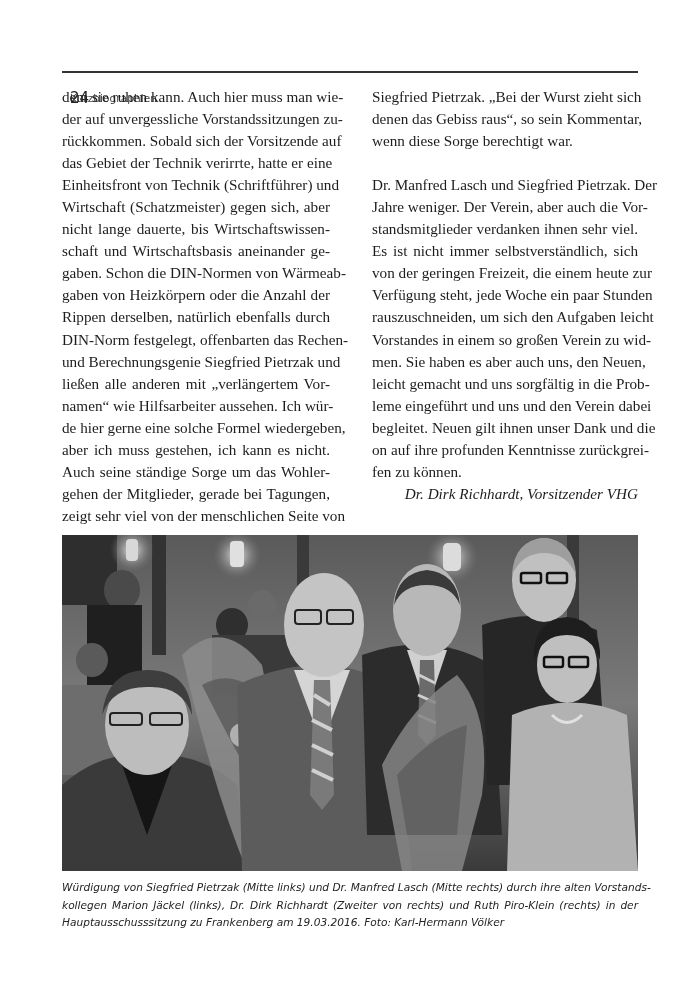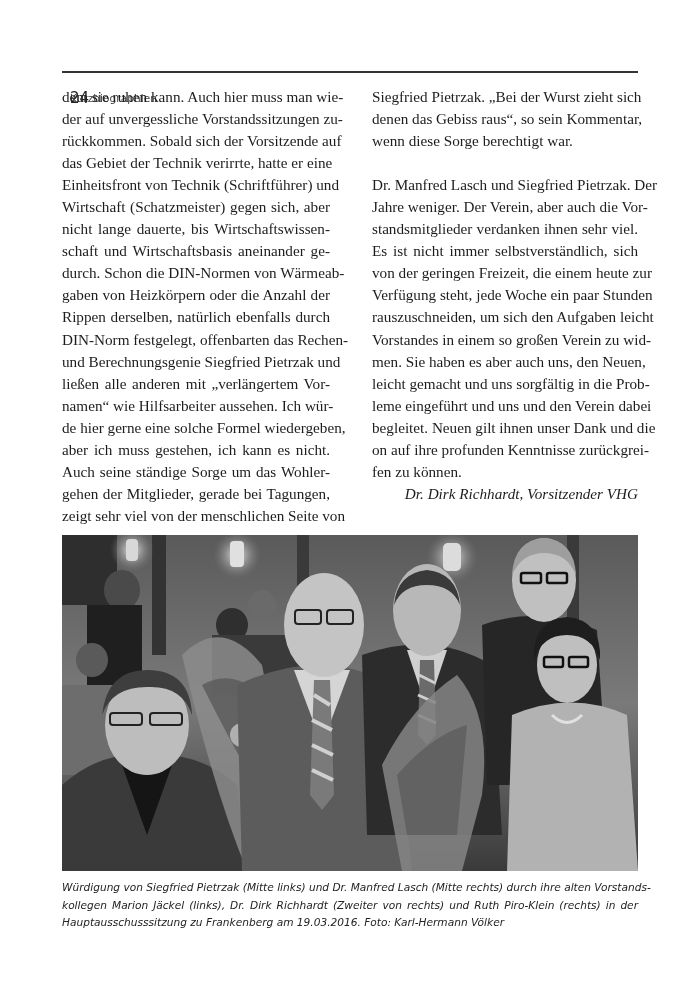--- a/index.html
+++ b/index.html
@@ -35,21 +35,21 @@
 
 <div class="col col-left">
   <span class="line">dem sie ruhen kann. Auch hier muss man wie-</span>
   <span class="line">der auf unvergessliche Vorstandssitzungen zu-</span>
   <span class="line">rückkommen. Sobald sich der Vorsitzende auf</span>
   <span class="line">das Gebiet der Technik verirrte, hatte er eine</span>
   <span class="line">Einheitsfront von Technik (Schriftführer) und</span>
   <span class="line">Wirtschaft (Schatzmeister) gegen sich, aber</span>
   <span class="line">nicht lange dauerte, bis Wirtschaftswissen-</span>
   <span class="line">schaft und Wirtschaftsbasis aneinander ge-</span>
-  <span class="line">durch. Schon die DIN-Normen von Wärmeab-</span>
+  <span class="line">gaben. Schon die DIN-Normen von Wärmeab-</span>
   <span class="line">gaben von Heizkörpern oder die Anzahl der</span>
   <span class="line">Rippen derselben, natürlich ebenfalls durch</span>
   <span class="line">DIN-Norm festgelegt, offenbarten das Rechen-</span>
   <span class="line">und Berechnungsgenie Siegfried Pietrzak und</span>
   <span class="line">ließen alle anderen mit „verlängertem Vor-</span>
   <span class="line">namen“ wie Hilfsarbeiter aussehen. Ich wür-</span>
   <span class="line">de hier gerne eine solche Formel wiedergeben,</span>
   <span class="line">aber ich muss gestehen, ich kann es nicht.</span>
   <span class="line">Auch seine ständige Sorge um das Wohler-</span>
   <span class="line">gehen der Mitglieder, gerade bei Tagungen,</span>

